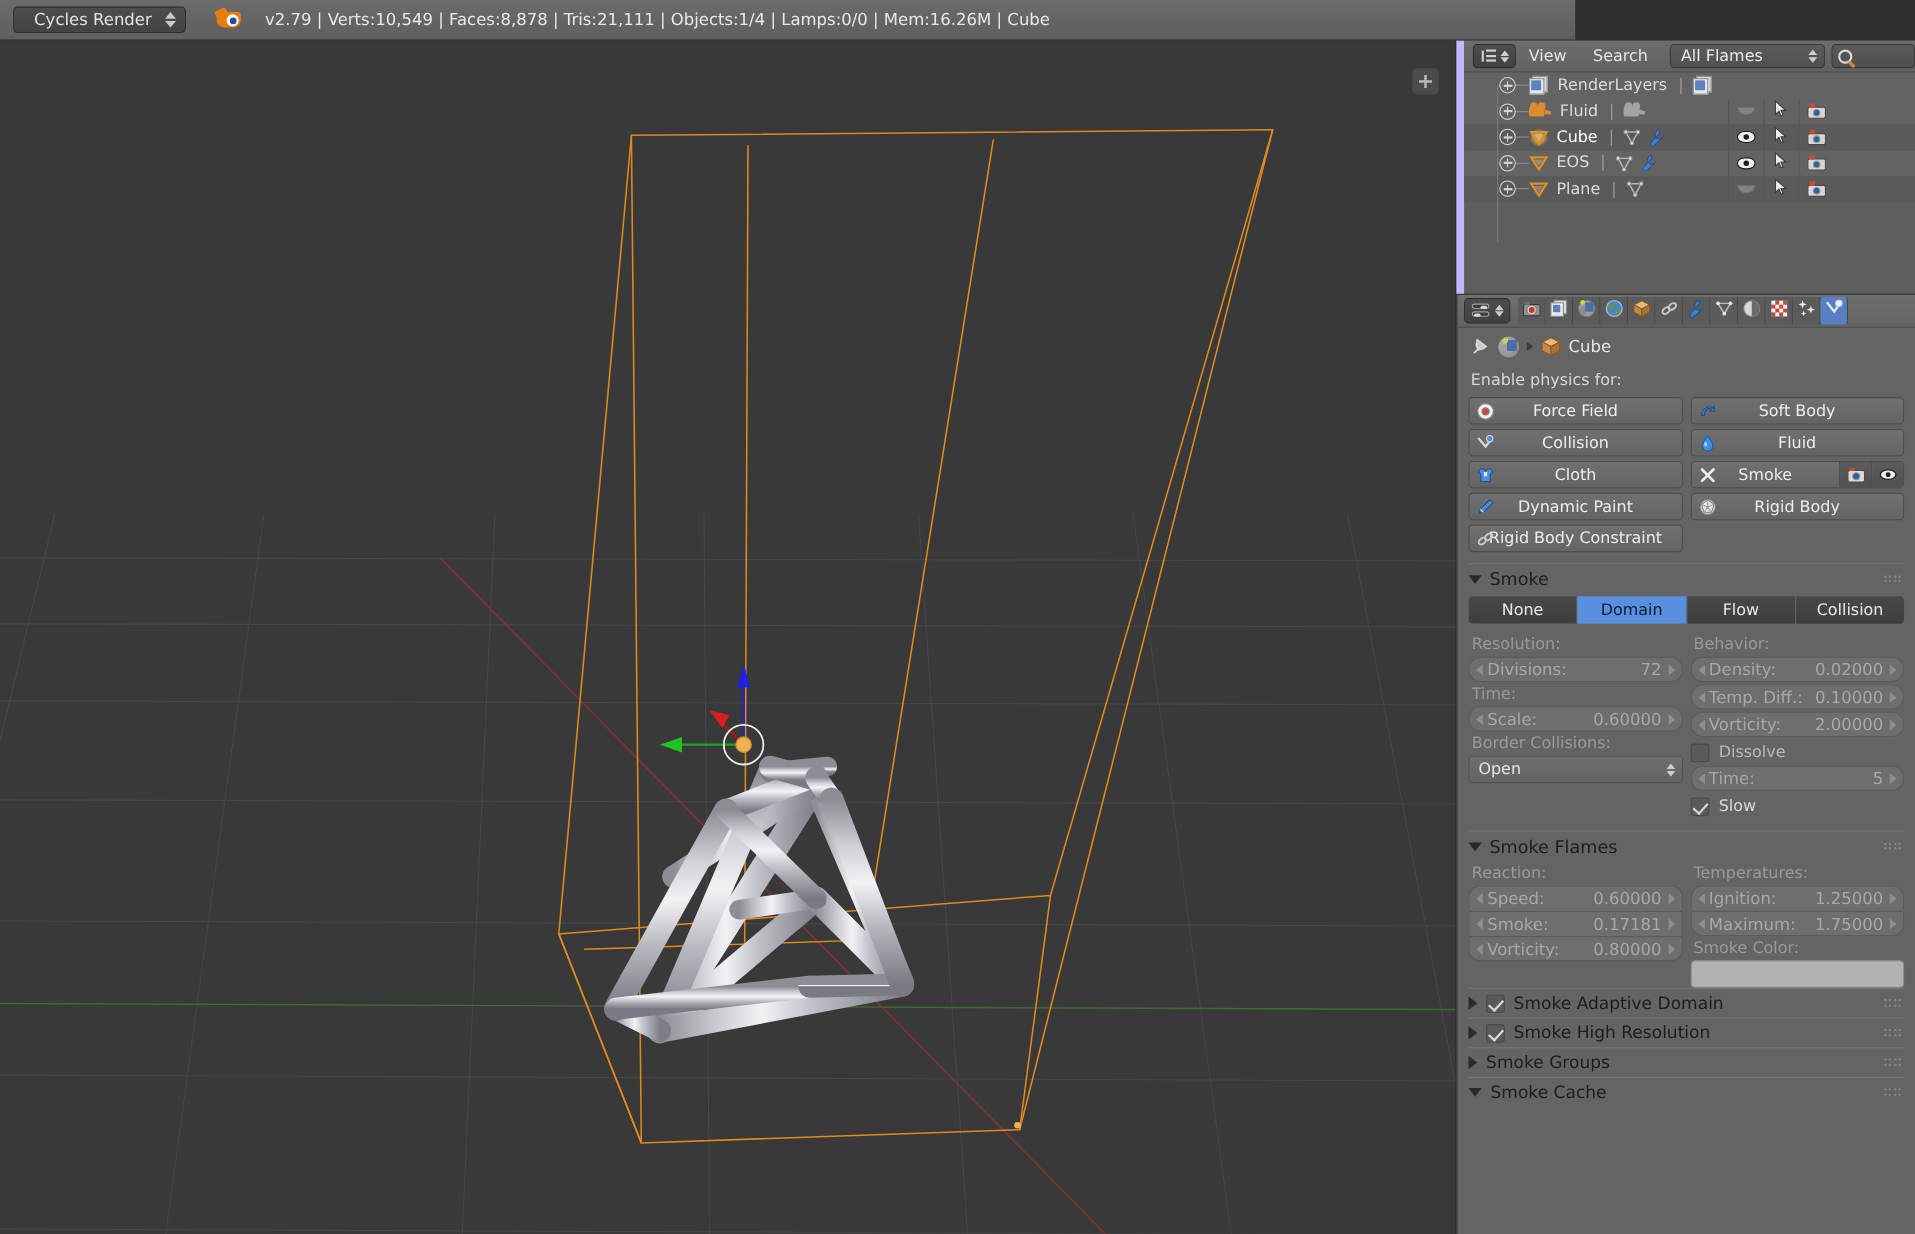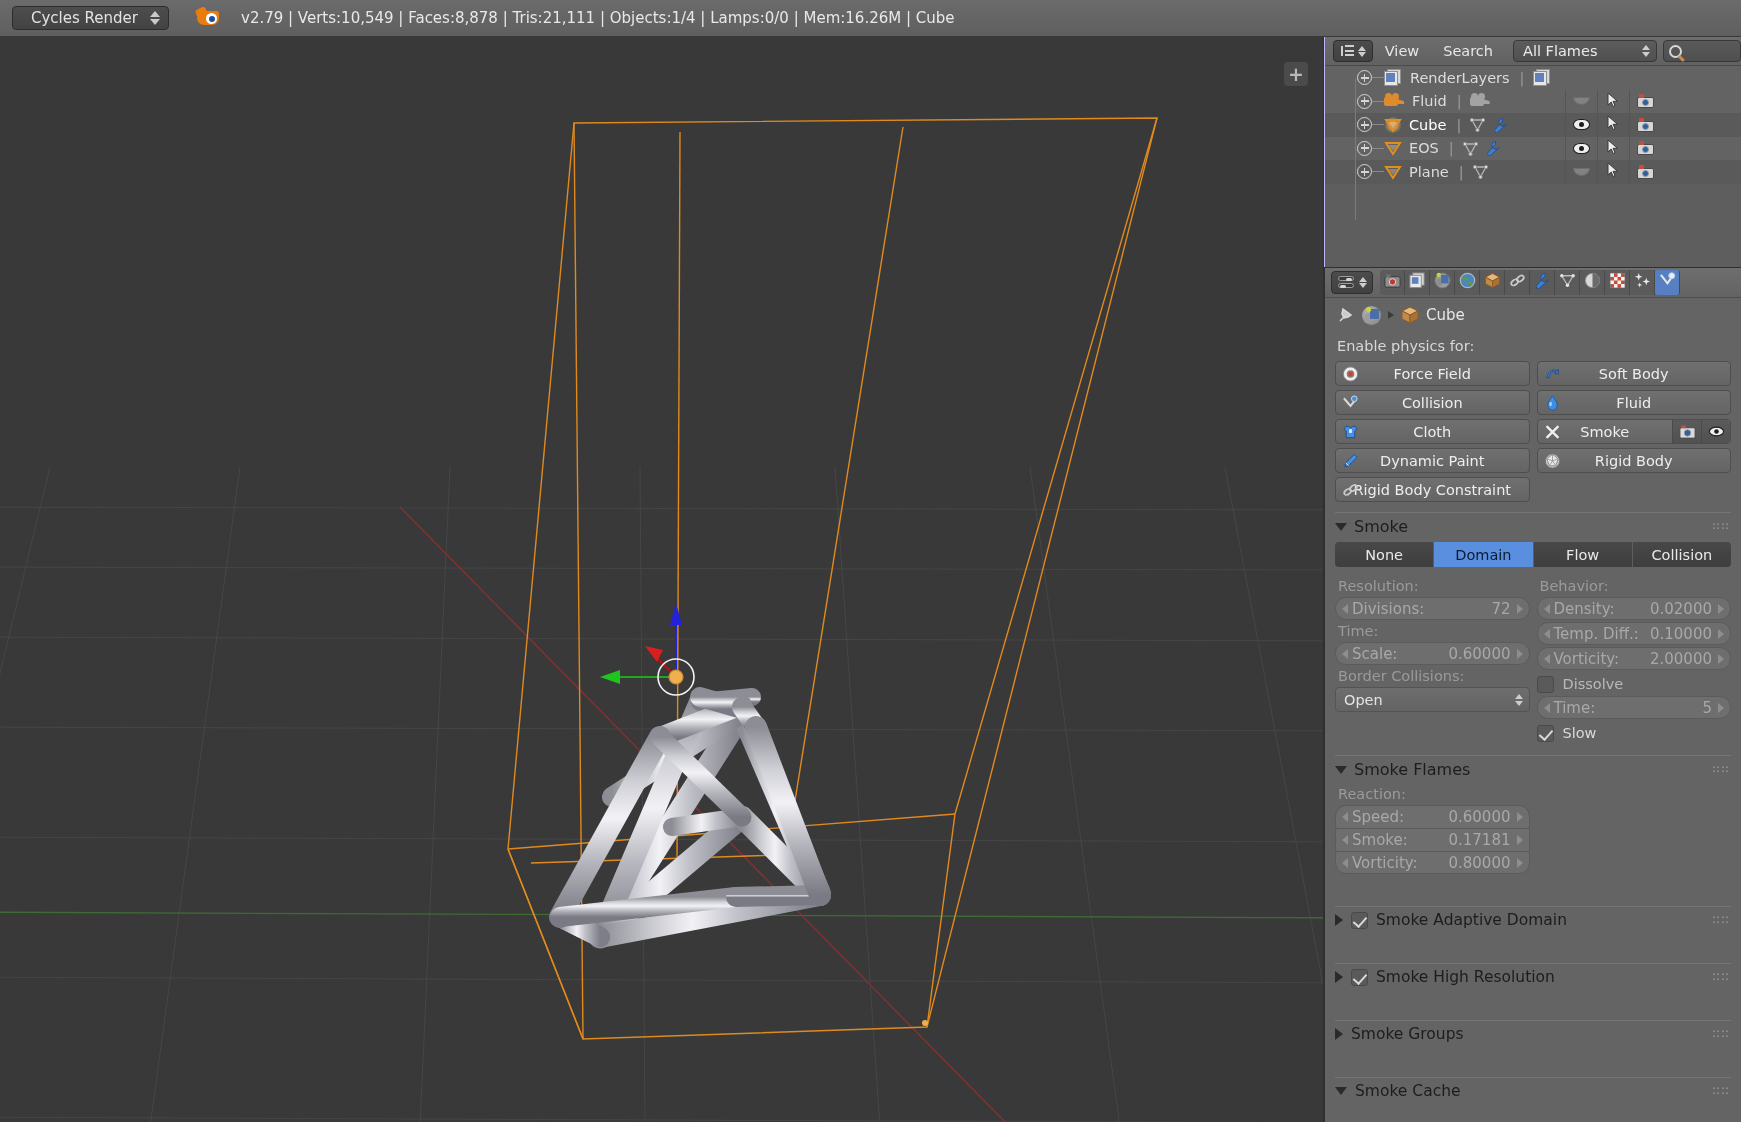--- a/index.html
+++ b/index.html
@@ -6,21 +6,21 @@
   html, body {
     width: 1741px; height: 1122px;
     background: #2f2f2f;
     font-family: "DejaVu Sans", "Liberation Sans", sans-serif;
     overflow: hidden;
   }
   #app { position: relative; width: 1741px; height: 1122px; }
 
   
   #topbar {
-    position: absolute; left: 0; top: 0; width: 1741px; height: 37px;
+    position: absolute; left: 0; top: 0; width: 1432px; height: 37px;
     background: linear-gradient(#6b6b6b, #5f5f5f);
     border-bottom: 1px solid #3a3a3a;
     display: flex; align-items: center; padding-left: 12px; gap: 0;
   }
   .engine-select {
     width: 157px; height: 24px; border-radius: 4px;
     background: linear-gradient(#4d4d4d, #434343);
     border: 1px solid #2d2d2d;
     display: flex; align-items: center; padding: 0 6px;
     color: #e3e3e3; font-size: 15px; position: relative;
@@ -54,21 +54,21 @@
   .vp-plus {
     position: absolute; right: 15px; top: 25px; width: 24px; height: 24px;
     border-radius: 4px; background: #4b4b4b;
     display: flex; align-items: center; justify-content: center;
     color: #b9b9b9; font-size: 19px; line-height: 1; font-weight: bold;
   }
 
   
   #outliner {
     position: absolute; left: 1324px; top: 37px; width: 417px; height: 230px;
-    background: #5e5e5e; border-left: 1px solid #c4b5fd;
+    background: #5e5e5e; border-left: 7px solid #c4b5fd;
   }
   #outliner-header {
     height: 29px; background: linear-gradient(#6d6d6d, #616161);
     display: flex; align-items: center; padding-left: 8px; gap: 0;
     border-bottom: 1px solid #4a4a4a;
   }
   .ol-modebtn {
     width: 42px; height: 22px; border-radius: 4px;
     background: linear-gradient(#4c4c4c,#414141); border: 1px solid #2e2e2e;
     display:flex; align-items:center; justify-content:center; gap:3px;
@@ -265,21 +265,21 @@
   .chkrow { display:flex; align-items:center; gap:9px; height:24px; color:#b9b9b9; font-size:14.5px;}
   .chkrow.lit { color:#d9d9d9; }
   .chk { width:17px;height:17px;border-radius:3px;background:#5a5a5a;border:1px solid #4a4a4a; position:relative;}
   .chk.on:after{ content:"";position:absolute;left:4px;top:1px;width:6px;height:11px;
      border:solid #d9d9d9;border-width:0 2.4px 2.4px 0;transform:rotate(42deg);}
 
   .colorbar{ height:25px; border-radius:4px; background:#b2b2b2; border:1px solid #8e8e8e; }
 
   .collapsed-row {
     display:flex;align-items:center; height:27px; border-top:1px solid #757575;
-    color:#1d1d1d; font-size:15.5px; position:relative; gap:8px;margin-top:30px;
+    color:#1d1d1d; font-size:15.5px; position:relative; gap:8px;
   }
 </style>
 </head>
 <body>
 
 <div id="app">
 
   <div id="topbar">
     <div class="engine-select">
       <span class="lbl">Cycles Render</span>
@@ -934,20 +934,37 @@
             <span class="vl">0.17181</span>
             <span class="ra"></span>
           </div>
           <div class="numfield stacked-bot">
             <span class="la"></span>
             <span class="nm">Vorticity:</span>
             <span class="vl">0.80000</span>
             <span class="ra"></span>
           </div>
         </div>
+        <div>
+          <div class="sublabel">Temperatures:</div>
+          <div class="numfield stacked-top">
+            <span class="la"></span>
+            <span class="nm">Ignition:</span>
+            <span class="vl">1.25000</span>
+            <span class="ra"></span>
+          </div>
+          <div class="numfield stacked-bot">
+            <span class="la"></span>
+            <span class="nm">Maximum:</span>
+            <span class="vl">1.75000</span>
+            <span class="ra"></span>
+          </div>
+          <div class="sublabel">Smoke Color:</div>
+          <div class="colorbar"></div>
+        </div>
       </div>
 
       <div id="collapsed-list">
           <div class="collapsed-row">
             <span class="tri-right"></span>
             <span class="chk on"></span>
             <span>Smoke Adaptive Domain</span>
             <span class="grip">
               <span></span>
               <span></span>

